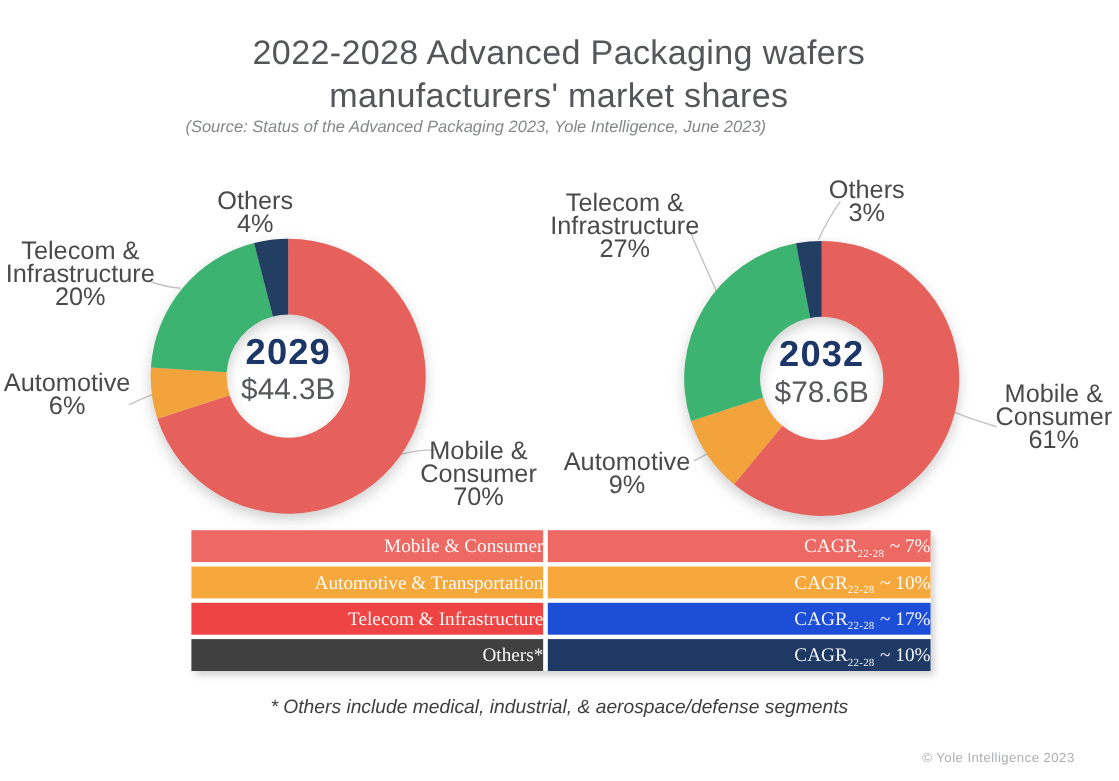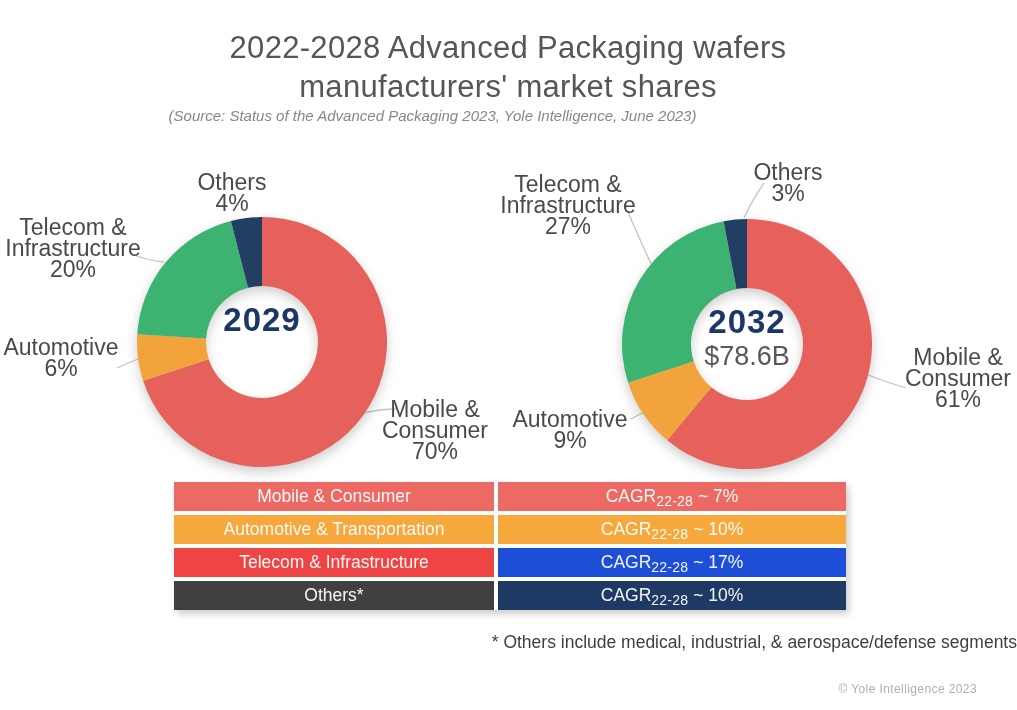--- a/index.html
+++ b/index.html
@@ -25,30 +25,30 @@
   .center-label{position:absolute;width:160px;text-align:center;}
   .center-year{font-size:33px;font-weight:bold;color:#1b3667;line-height:37px;letter-spacing:1px;}
   .center-total{font-size:27px;color:#57585b;line-height:33px;}
   .cagr-table{
     position:absolute;left:174px;top:482px;width:672px;
     box-shadow:3px 4px 7px rgba(0,0,0,0.20);
   }
   .cagr-row{display:flex;height:29px;margin-bottom:4px;}
   .cagr-row:last-child{margin-bottom:0;}
   .cell{
-    color:rgba(255,255,255,0.95);font-size:17.5px;line-height:29px;text-align:center;
+    color:rgba(255,255,255,0.95);font-size:17.5px;line-height:29px;text-align:right;font-family:Liberation Serif, serif;
   }
   .cell-label{width:320px;}
   .cell-gap{width:4px;background:#ffffff;}
   .cell-cagr{flex:1;}
-  .cagr-sub{font-size:14px;vertical-align:-4px;letter-spacing:0.2px;}
+  .cagr-sub{font-size:10px;vertical-align:-4px;letter-spacing:0.2px;}
   .cagr-val{margin-left:5px;}
   .footnote{
-    position:absolute;top:631px;left:0;width:1017px;text-align:right;
-    font-size:17.5px;line-height:22px;color:#3e3e3e;
+    position:absolute;top:631px;left:0;width:1017px;text-align:center;
+    font-size:17.5px;line-height:22px;color:#3e3e3e;font-style:italic;
   }
   .copyright{
     position:absolute;top:682px;right:40px;font-size:12px;color:#adafb2;letter-spacing:.4px;
   }
 </style>
 </head>
 <body>
 
 <div class="canvas">
 
@@ -84,20 +84,21 @@
   <div class="callout" style="left:3px;top:217px;width:140px;">Telecom &amp;
 Infrastructure
 20%</div>
   <div class="callout" style="left:1px;top:337px;width:120px;">Automotive
 6%</div>
   <div class="callout" style="left:375px;top:399px;width:120px;">Mobile &amp;
 Consumer
 70%</div>
   <div class="center-label" style="left:182px;top:301px;">
     <div class="center-year">2029</div>
+    <div class="center-total">$44.3B</div>
   </div>
 
   <div class="callout" style="left:498px;top:174px;width:140px;">Telecom &amp;
 Infrastructure
 27%</div>
   <div class="callout" style="left:738px;top:162px;width:100px;">Others
 3%</div>
   <div class="callout" style="left:898px;top:347px;width:120px;">Mobile &amp;
 Consumer
 61%</div>

